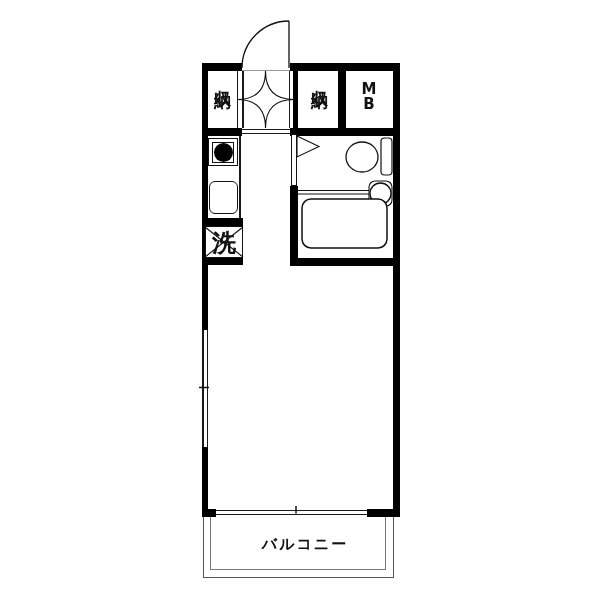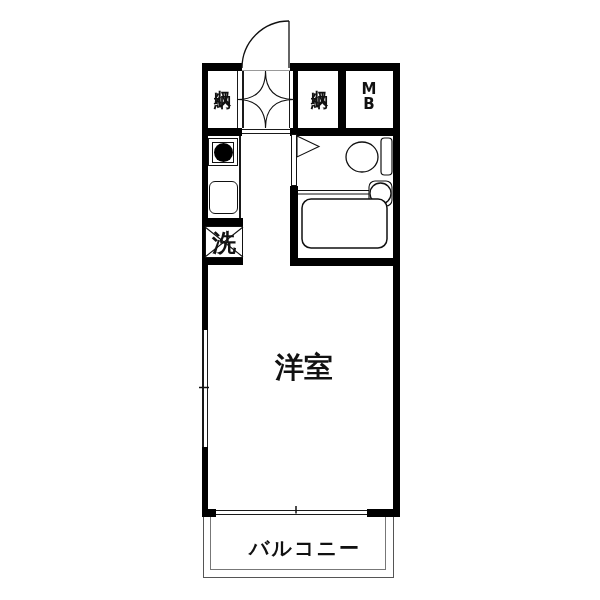--- a/index.html
+++ b/index.html
@@ -11,21 +11,21 @@
   .tline{position:absolute;background:#1a1a1a;}
   .faint{position:absolute;background:#999999;}
   .box{position:absolute;background:#ffffff;border:1.5px solid #111111;box-sizing:border-box;}
   .thinbox{position:absolute;background:#ffffff;border:1px solid #111111;box-sizing:border-box;}
   .svg-overlay{position:absolute;left:0;top:0;width:600px;height:600px;pointer-events:none;}
   .label{position:absolute;color:#111111;font-weight:bold;}
   .vtext{writing-mode:vertical-rl;text-orientation:upright;font-size:17px;letter-spacing:2px;line-height:22px;}
   .mb{font-size:15px;line-height:15px;text-align:center;}
   .washer-label{font-size:24px;display:flex;align-items:center;justify-content:center;}
   .room-label{text-align:center;font-size:29px;line-height:31px;}
-  .balcony-label{text-align:center;font-size:20px;letter-spacing:2px;}
+  .balcony-label{text-align:center;font-size:15px;letter-spacing:2px;}
   .burner{position:absolute;background:#000000;border-radius:50%;}
   .rounded{border-radius:6px;}
 </style>
 </head>
 <body>
 
 <div class="canvas">
 
   <div class="wall" style="left:202px;top:63px;width:40px;height:8px;"></div>
   <div class="wall" style="left:290px;top:63px;width:110px;height:8px;"></div>
@@ -95,17 +95,16 @@
   </svg>
 
   <div class="label vtext" style="left:212px;top:76px;height:50px;">収納</div>
   <div class="label vtext" style="left:309px;top:76px;height:50px;">収納</div>
   <div class="label mb" style="left:359px;top:82px;width:20px;">
     <span style="display:block;">M</span>
     <span style="display:block;">B</span>
   </div>
   <div class="label washer-label" style="left:205px;top:227px;width:38px;height:31px;">洗</div>
   <div class="label room-label" style="left:224px;top:352px;width:160px;">
-    <span style="display:block;">洋室</span>
   </div>
   <div class="label balcony-label" style="left:210px;top:535px;width:190px;">バルコニー</div>
 
 </div>
 
 </body></html>

